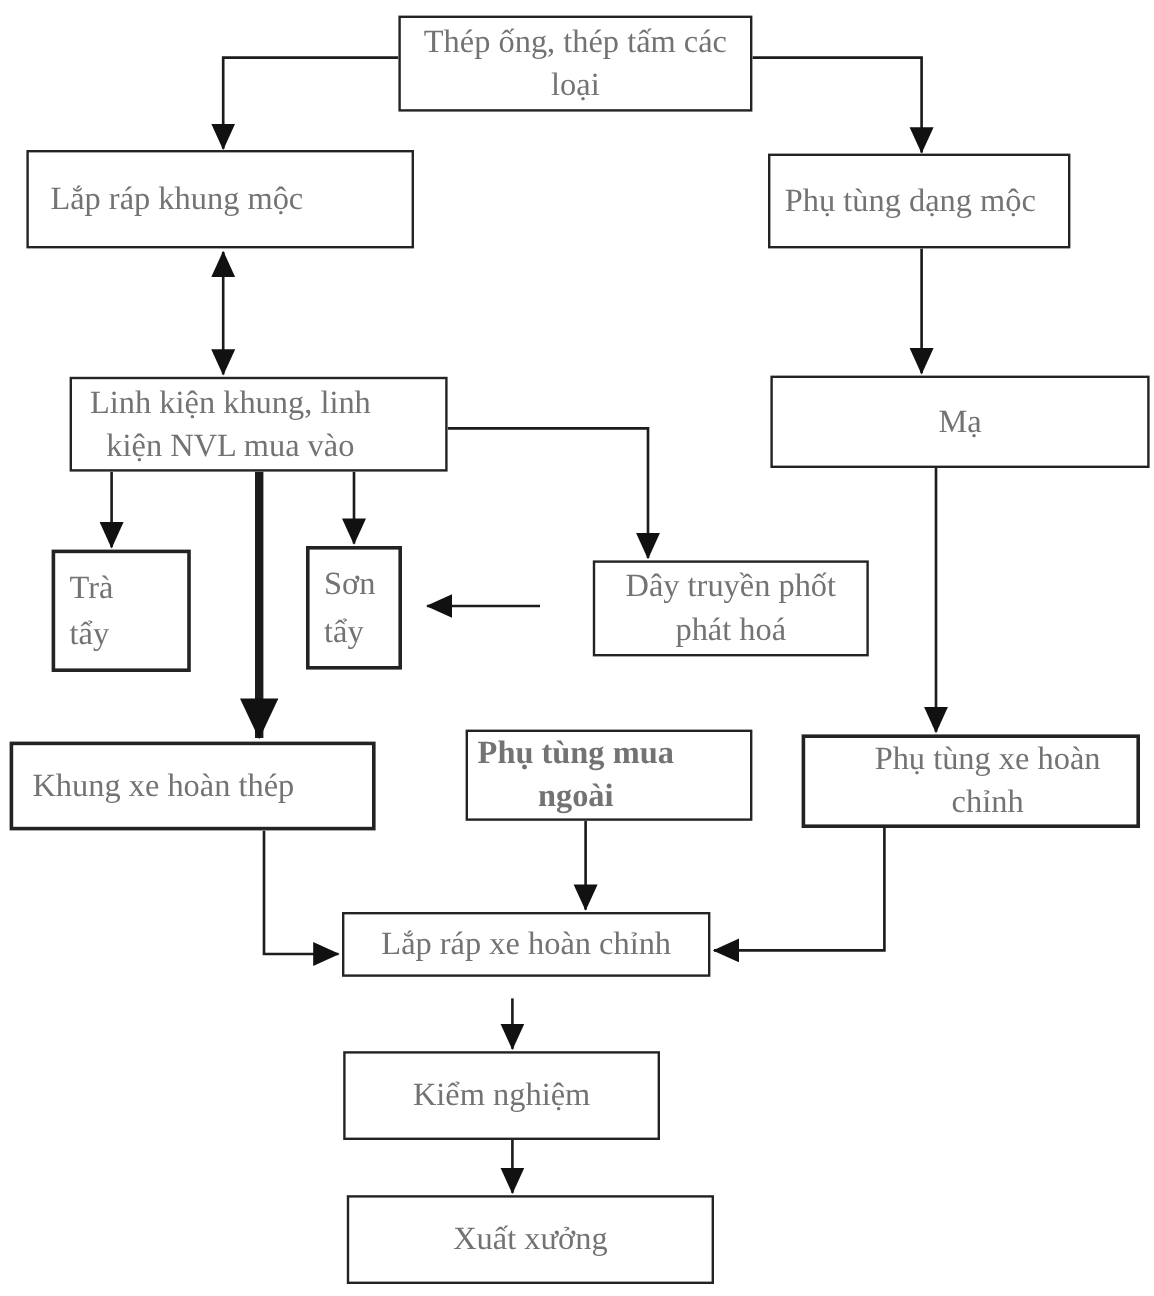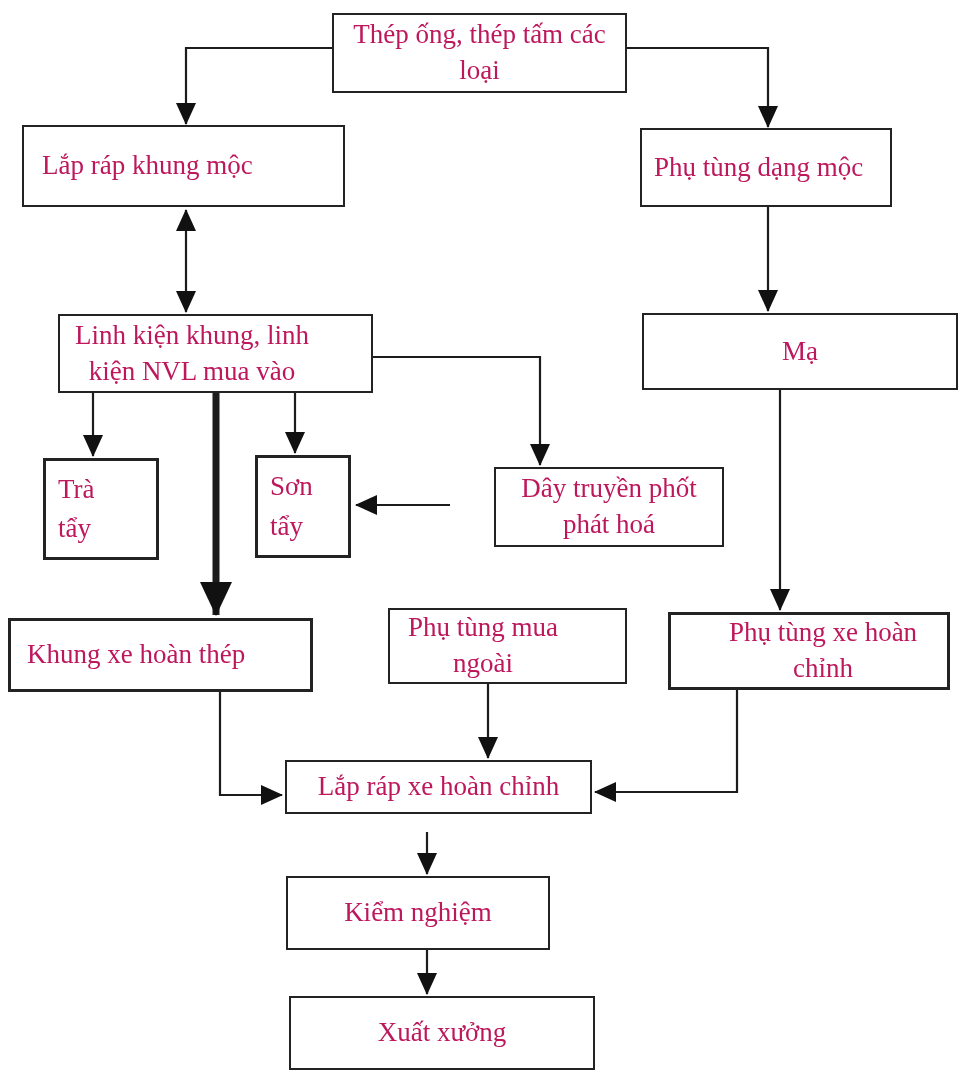--- a/index.html
+++ b/index.html
@@ -19,21 +19,21 @@
   }
   .node {
     position: absolute;
     box-sizing: border-box;
     border: 2px solid #232323;
     background: #ffffff;
     display: flex;
     align-items: center;
     font-size: 27px;
     line-height: 1.32;
-    color: #be185d;
+    color: #737373;
     white-space: pre-line;
     z-index: 2;
   }
   .node.c { justify-content: center; text-align: center; }
   .node.l { padding-left: 15px; text-align: center; }
   .node.small { line-height: 1.45; padding-left: 12px; }
   .b3 { border-width: 3px; }
 </style>
 </head>
 <body>
@@ -80,29 +80,29 @@
   <div class="node l" style="left:640px; top:128px; width:252px; height:79px; padding-left:12px;">Phụ tùng dạng mộc</div>
 
   <div class="node l" style="left:58px;  top:314px; width:315px; height:79px;">Linh kiện khung, linh
 kiện NVL mua vào</div>
 
   <div class="node c" style="left:642px; top:313px; width:316px; height:77px;">Mạ</div>
 
   <div class="node small b3" style="left:43px;  top:458px; width:116px;  height:102px;">Trà
 tẩy</div>
 
-  <div class="node small b3" style="left:255px; top:455px; width:96px;  height:103px;">Sơn
+  <div class="node small b3" style="left:255px; top:455px; width:80px;  height:103px;">Sơn
 tẩy</div>
 
   <div class="node c" style="left:450px; top:467px; width:230px; height:80px;margin-left:44px;">Dây truyền phốt
 phát hoá</div>
 
   <div class="node l b3" style="left:8px;   top:618px; width:305px; height:74px; padding-left:16px;">Khung xe hoàn thép</div>
 
-  <div class="node l" style="left:388px; top:608px; width:239px; height:76px; padding-left:18px;">Phụ tùng mua
+  <div class="node l" style="left:388px; top:608px; width:239px; height:76px; padding-left:8px;font-weight:bold;">Phụ tùng mua
 ngoài</div>
 
   <div class="node l b3" style="left:668px; top:612px; width:282px; height:78px; padding-left:28px;">Phụ tùng xe hoàn chỉnh</div>
 
   <div class="node c" style="left:285px; top:760px; width:307px; height:54px;">Lắp ráp xe hoàn chỉnh</div>
 
   <div class="node c" style="left:286px; top:876px; width:264px; height:74px;">Kiểm nghiệm</div>
 
   <div class="node c" style="left:289px; top:996px; width:306px; height:74px;">Xuất xưởng</div>
 

